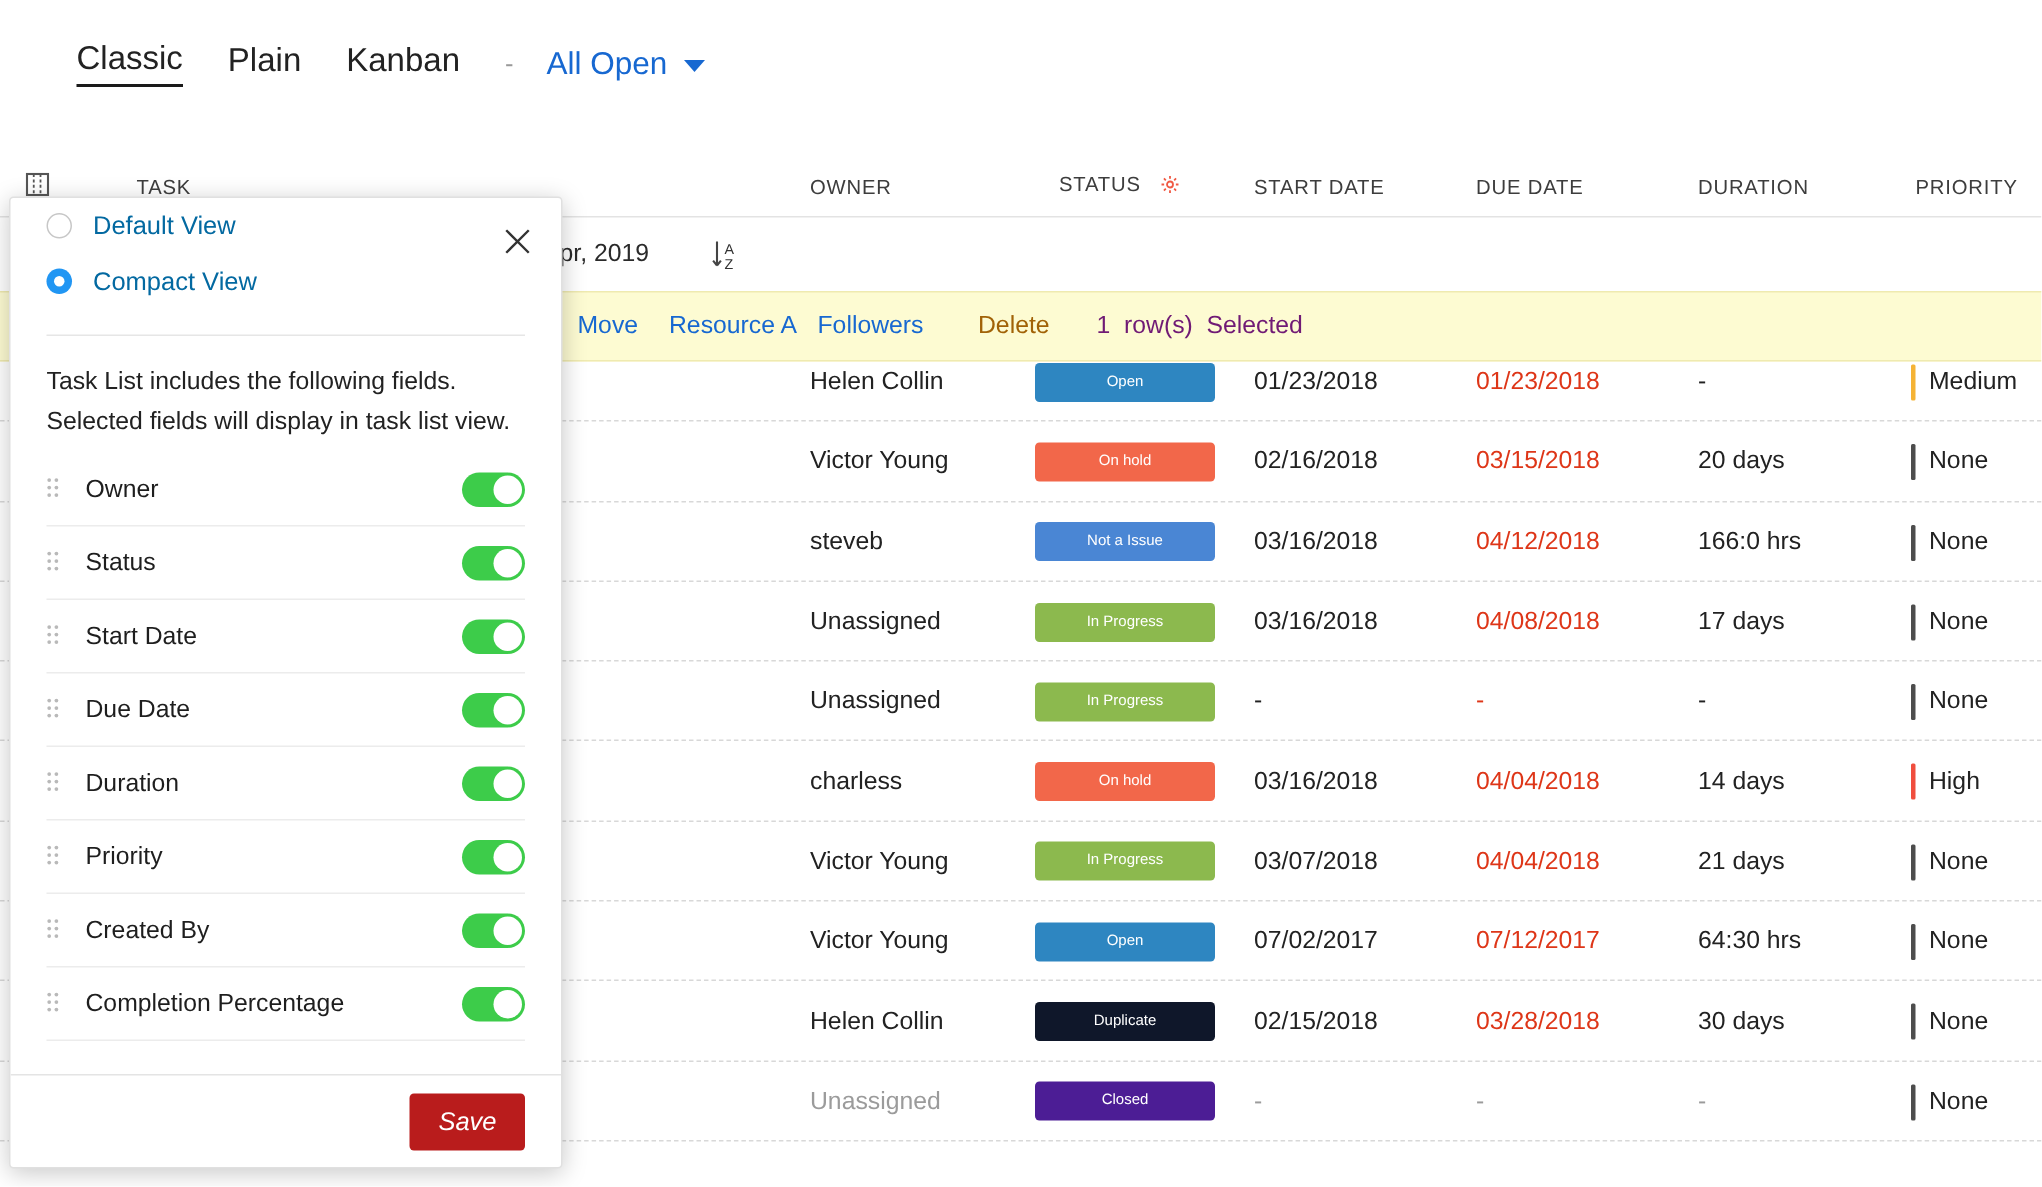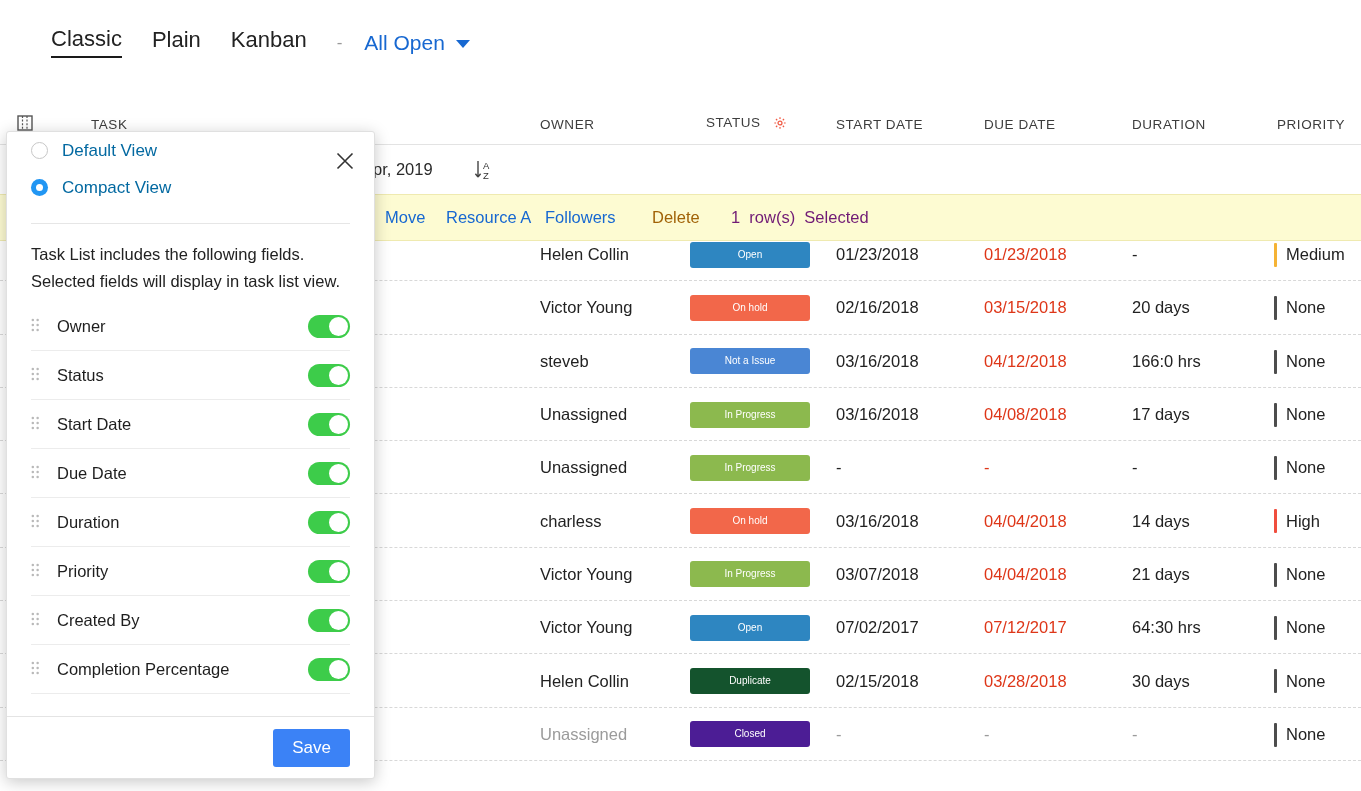--- a/index.html
+++ b/index.html
@@ -135,23 +135,24 @@
   }
   .toggle::after {
     content:""; position: absolute; right: 2px; top: 2px; width: 19px; height: 19px;
     border-radius: 50%; background: #fff;
   }
   .modal-foot {
     height: 62px; border-top: 1px solid #e4e4e4; display: flex;
     align-items: center; justify-content: flex-end; padding-right: 24px; flex: none;
   }
   .save-btn {
-    background: #3b82f6; color: #fff; font-size: 17px; border: none;
+    background: #b91c1c; color: #fff; font-size: 17px; border: none;
     border-radius: 3px; padding: 9px 19px; cursor: pointer;
     font-family: "Liberation Sans", sans-serif;
+    font-style: italic;
   }
   .modal-notch {
     position: absolute; left: 18px; top: -1px; width: 26px; height: 13px;
   }
 </style>
 </head>
 <body>
 
 <div id="app">
 
@@ -326,21 +327,21 @@
         <div class="cell c-dur">64:30 hrs</div>
         <div class="cell c-prio">
           <span class="prio-bar" style="background: rgb(77, 77, 77);"></span>
           <span>None</span>
         </div>
       </div>
       <div class="row">
         <div class="cell c-task">list</div>
         <div class="cell c-owner">Helen Collin</div>
         <div class="cell c-status">
-          <span class="badge" style="background: #14532d;">Duplicate</span>
+          <span class="badge" style="background: #0f172a;">Duplicate</span>
         </div>
         <div class="cell c-start">02/15/2018</div>
         <div class="cell c-due">03/28/2018</div>
         <div class="cell c-dur">30 days</div>
         <div class="cell c-prio">
           <span class="prio-bar" style="background: rgb(77, 77, 77);"></span>
           <span>None</span>
         </div>
       </div>
       <div class="row">

